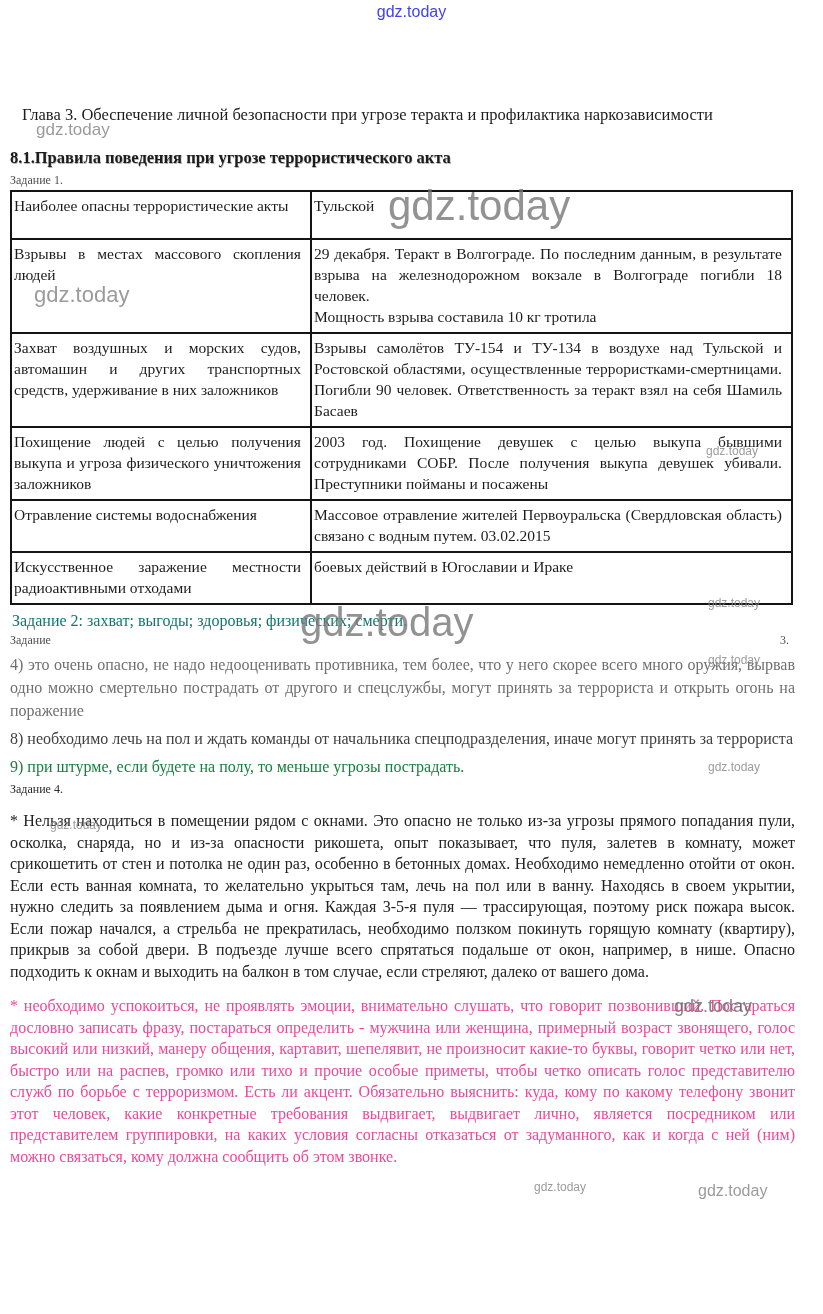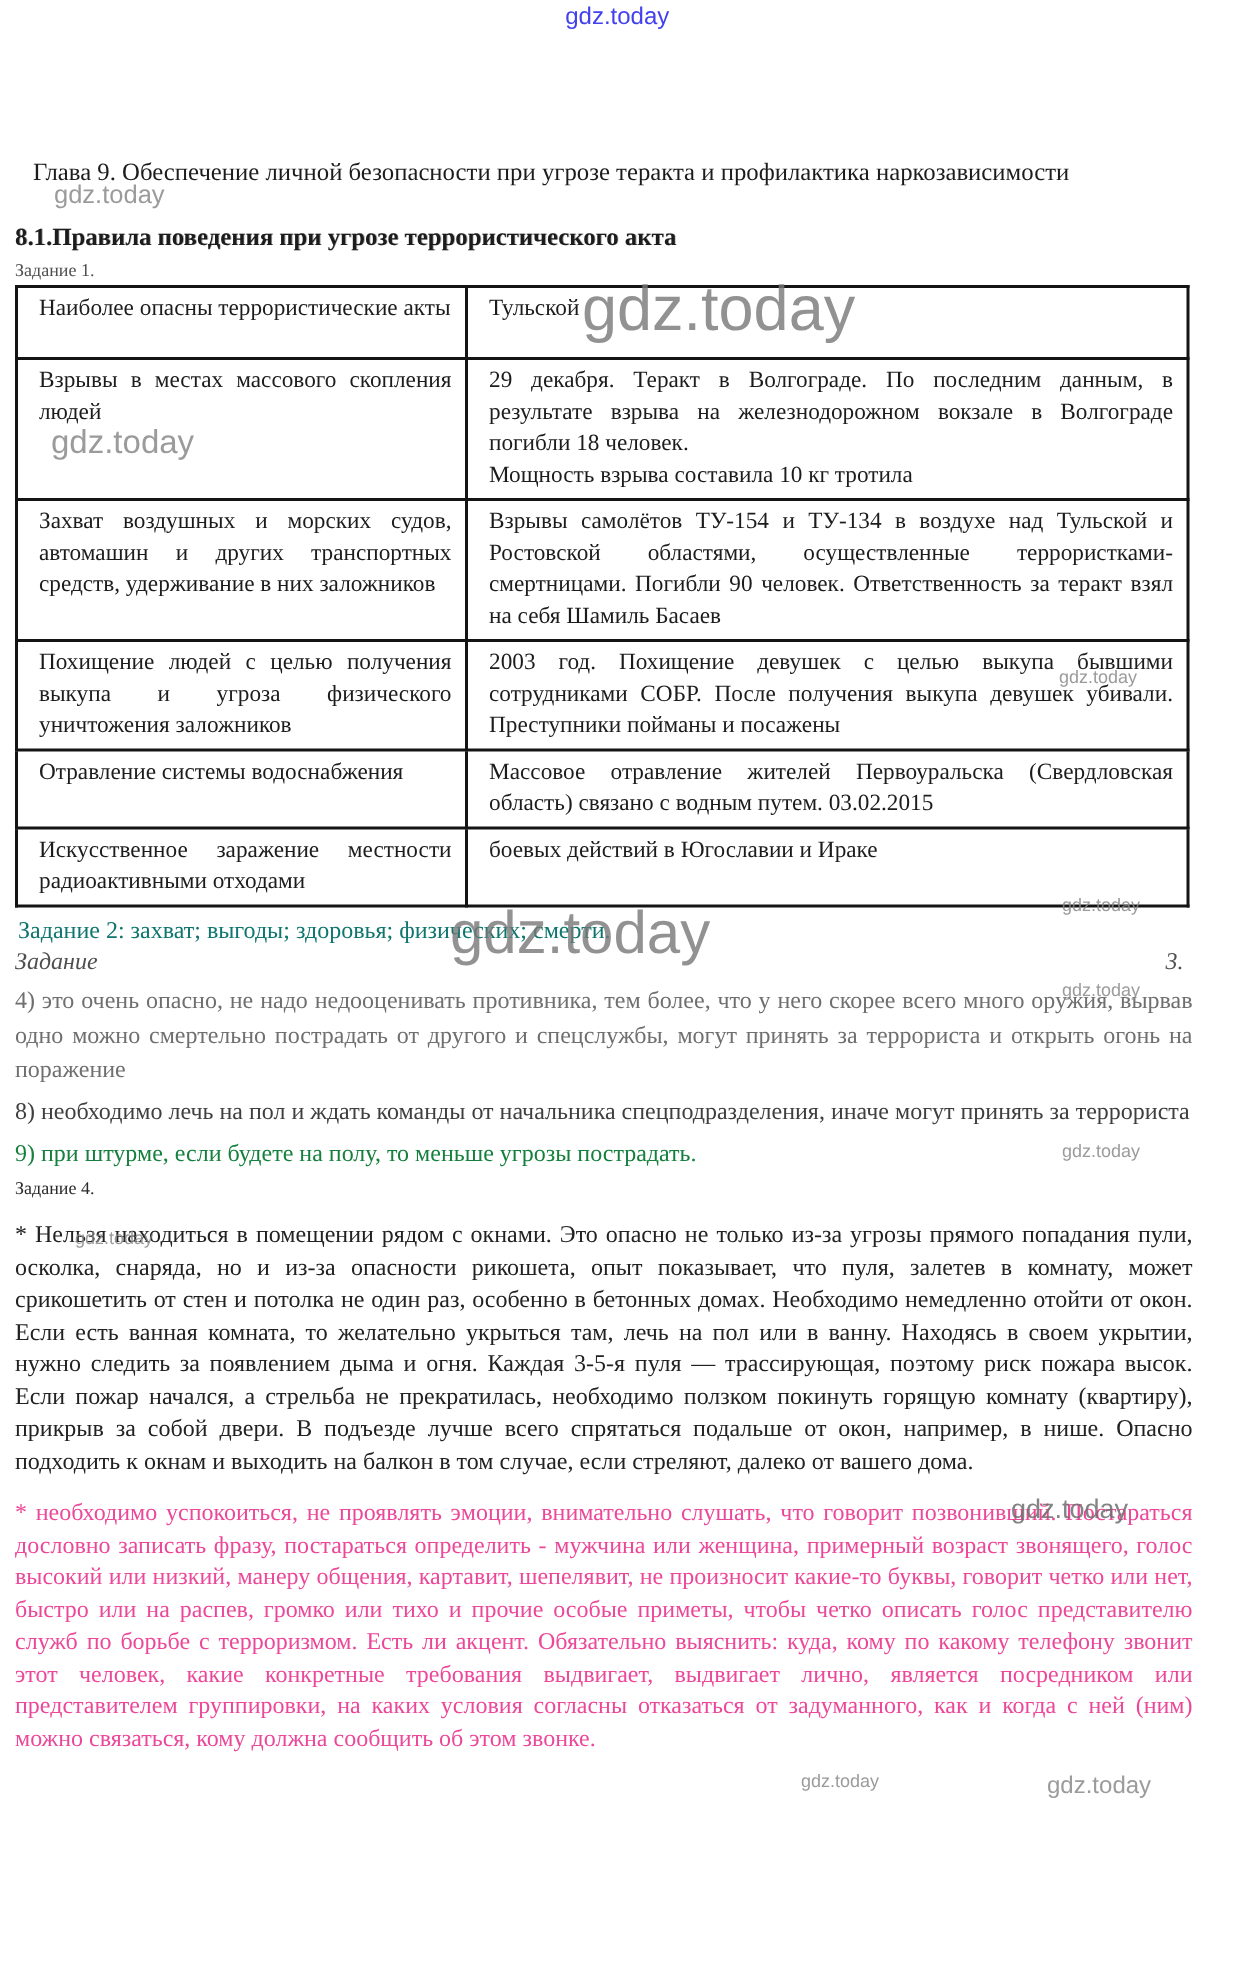--- a/index.html
+++ b/index.html
@@ -17,29 +17,29 @@
   .chapter { padding-left:12px; font-size:16.5px; line-height:22px; }
   .section-title {
     margin-top:22px; font-size:16.5px; font-weight:bold; text-align:left;
     text-shadow:0.6px 0.6px 0 rgba(90,90,90,.45);
   }
   .task-label { margin-top:5px; font-size:12px; }
   .task1-label { color:#4f4f4f; }
   table.doc-table { margin-top:2px; width:783px; border-collapse:collapse; }
   table.doc-table td {
     border:2px solid #141414; vertical-align:top;
-    padding:3px 9px 5px 14px; font-size:15.5px; line-height:21px; text-align:justify;
+    padding:3px 9px 5px 2px; font-size:15.5px; line-height:21px; text-align:justify;
   }
   td.threat-cell { width:300px; }
   td.example-cell { white-space:pre-line; }
   tr.header-row td { height:48px; text-align:left; }
   .task2-line { margin-top:7px; font-size:16px; color:#0f766e; padding-left:2px; }
   .task3-header {
     margin-top:3px; display:flex; justify-content:space-between;
-    font-size:16px; color:#4f4f4f; padding-right:6px;font-style:italic;
+    font-size:12px; color:#4f4f4f; padding-right:6px;
   }
   .task-item { margin-top:5px; font-size:16px; line-height:23px; text-align:justify; }
   .item-4 { color:#6f6f6f; }
   .item-8 { color:#3f3f3f; }
   .item-9 { color:#15803d; }
   .task4-label { margin-top:4px; color:#2a2a2a; }
   .body-par { margin-top:13px; font-size:16px; line-height:21.5px; text-align:justify; color:#222; }
   .body-par + .body-par { color:#ec4899; }
   .wm {
     position:absolute; font-family:"Liberation Sans", sans-serif;
@@ -59,21 +59,21 @@
   .wm-l { left:698px; top:1182px; font-size:16px; }
 </style>
 </head>
 <body>
 
 <div class="page">
 
   <a class="site-link">gdz.today</a>
 
   <div class="content">
-    <p class="chapter">Глава 9. Обеспечение личной безопасности при угрозе теракта и профилактика наркозависимости</p>
+    <p class="chapter">Глава 3. Обеспечение личной безопасности при угрозе теракта и профилактика наркозависимости</p>
     <h1 class="section-title">8.1.Правила поведения при угрозе террористического акта</h1>
 
     <p class="task-label task1-label">Задание 1.</p>
 
     <table class="doc-table">
       <tbody>
         <tr class="header-row">
           <td class="threat-cell">Наиболее опасны террористические акты</td>
           <td class="example-cell">Тульской</td>
         </tr>

